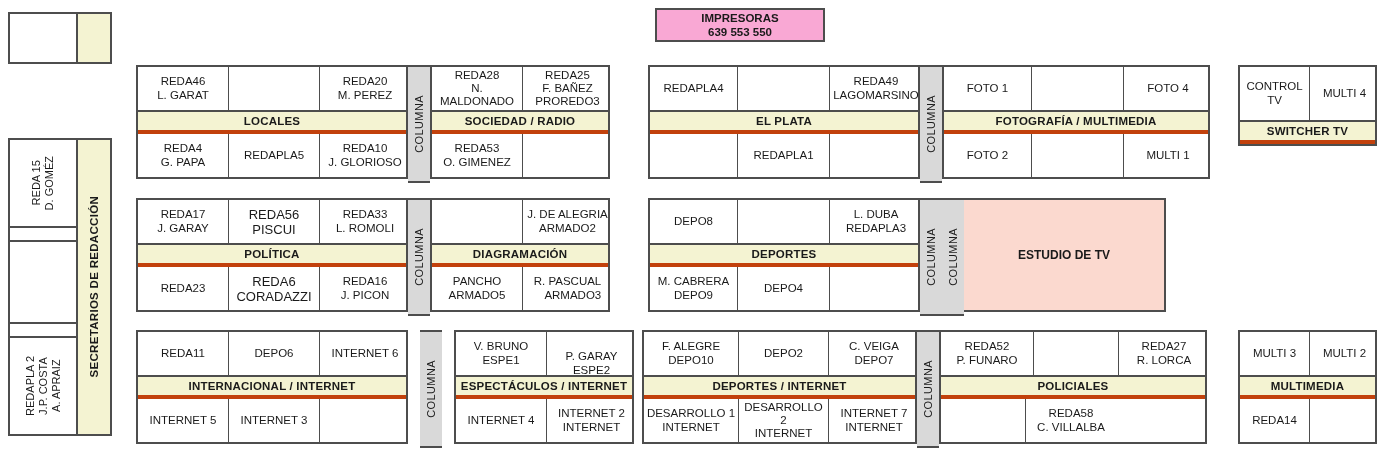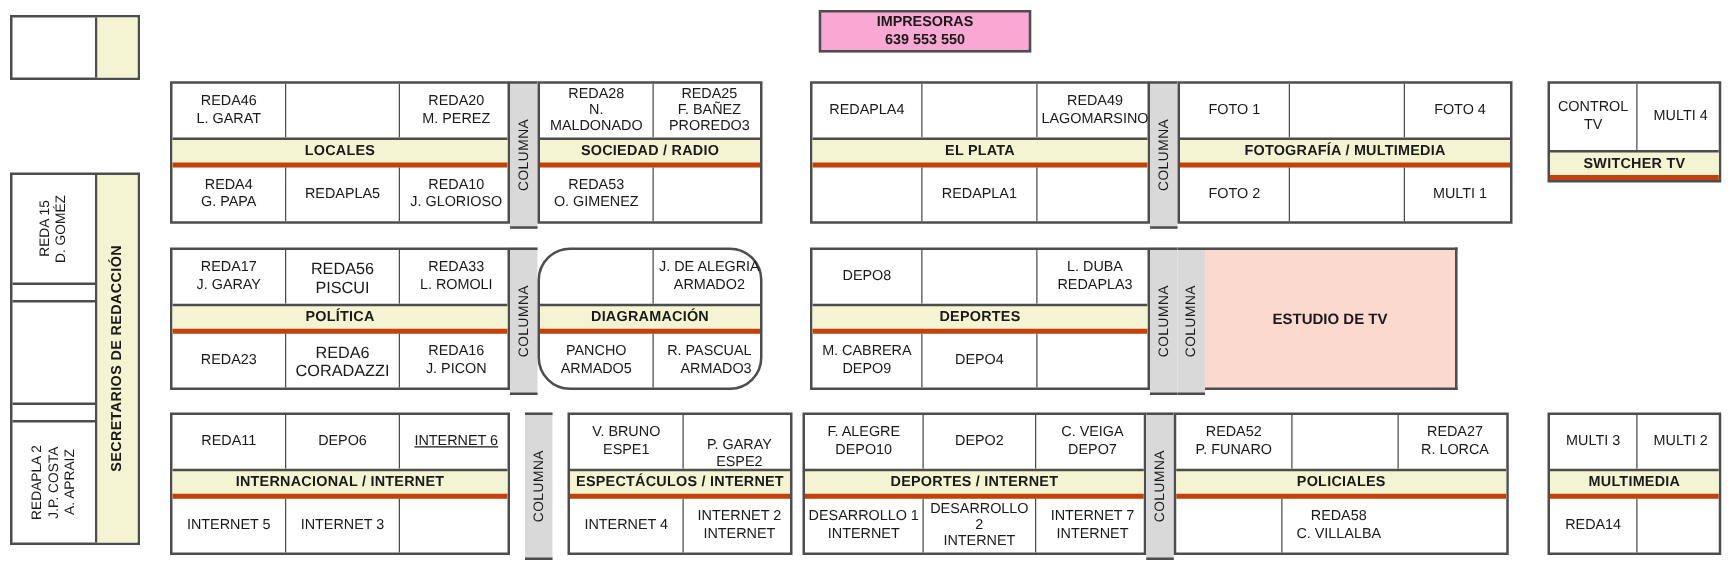--- a/index.html
+++ b/index.html
@@ -192,21 +192,21 @@
         <div class="cell" style="flex: 0 0 91px;">REDA23</div>
         <div class="cell bigtxt" style="flex: 0 0 91px;">REDA6
 CORADAZZI</div>
         <div class="cell" style="flex: 0 0 90px;">REDA16
 J. PICON</div>
       </div>
     </div>
     <div class="columna" style="height: 114px;">
       <span>COLUMNA</span>
     </div>
-    <div class="grp" style="width: 180px; height: 114px; border-radius: 26px;">
+    <div class="grp" style="width: 180px; height: 114px;">
       <div class="rowcells">
         <div class="cell" style="flex: 0 0 91px;"></div>
         <div class="cell" style="flex: 0 0 89px;">J. DE ALEGRIA
 ARMADO2</div>
       </div>
       <div class="band">DIAGRAMACIÓN</div>
       <div class="rowcells">
         <div class="cell" style="flex: 0 0 91px;">PANCHO
 ARMADO5</div>
         <div class="cell" style="flex: 0 0 89px; text-align: right;">R. PASCUAL
@@ -239,21 +239,21 @@
     <div class="estudio" style="width: 202px; height: 114px;">
       <span>ESTUDIO DE TV</span>
     </div>
   </div>
 
 <div class="abs" id="r3g1" style="left: 136px; top: 330px; height: 114px; display: flex; flex-direction: row; gap: 12px;">
     <div class="grp" style="width: 272px; height: 114px;">
       <div class="rowcells">
         <div class="cell" style="flex: 0 0 91px;">REDA11</div>
         <div class="cell" style="flex: 0 0 91px;">DEPO6</div>
-        <div class="cell" style="flex: 0 0 90px; text-decoration: underline;">INTERNET 6</div>
+        <div class="cell" style="flex: 0 0 90px;">INTERNET 6</div>
       </div>
       <div class="band">INTERNACIONAL / INTERNET</div>
       <div class="rowcells">
         <div class="cell" style="flex: 0 0 91px;">INTERNET 5</div>
         <div class="cell" style="flex: 0 0 91px;">INTERNET 3</div>
         <div class="cell" style="flex: 0 0 90px;"></div>
       </div>
     </div>
     <div class="columna" style="height: 114px;">
       <span>COLUMNA</span>

